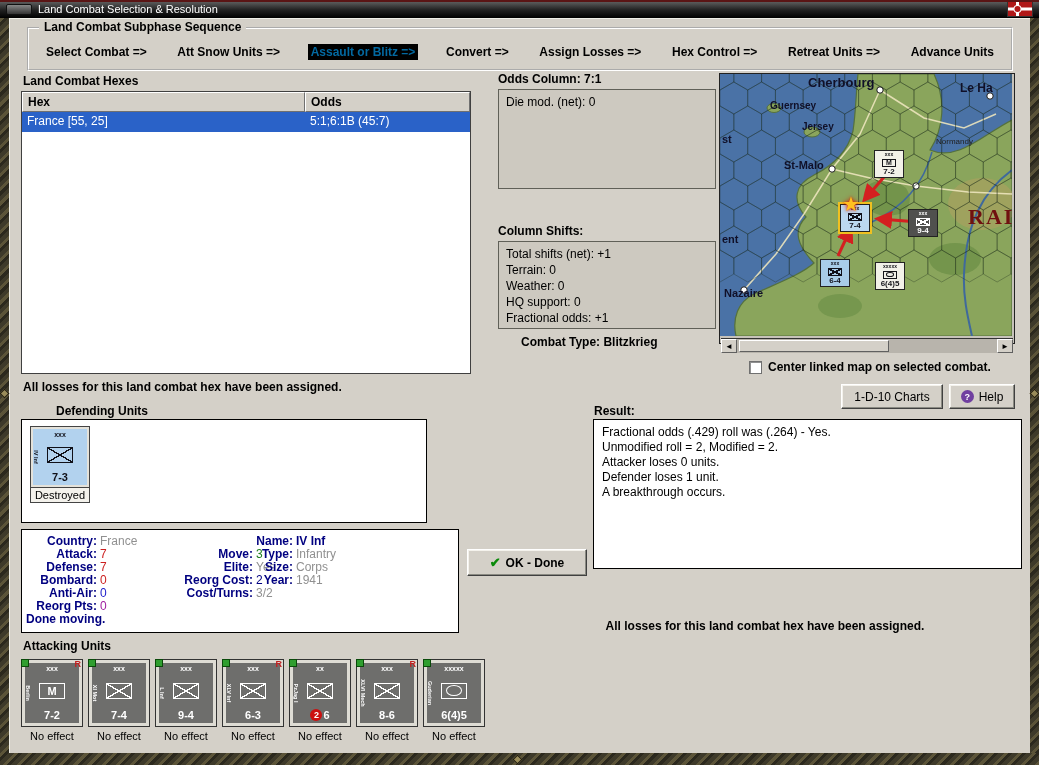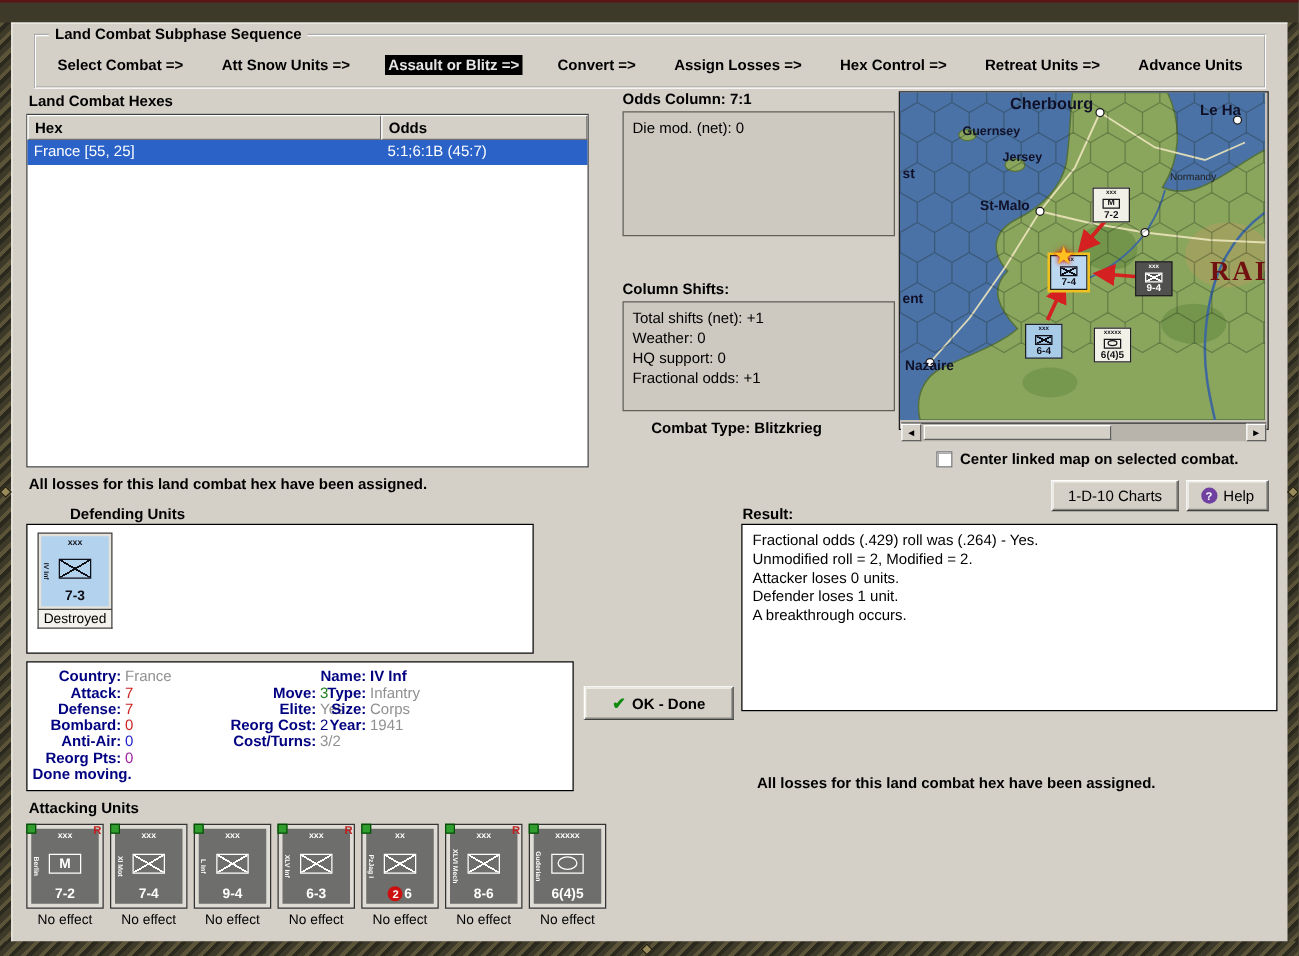--- a/index.html
+++ b/index.html
@@ -27,21 +27,21 @@
            border-top:1px solid #f0efe8;border-left:1px solid #f0efe8;}
 
   .lbl{position:absolute;font-size:12px;font-weight:bold;color:#000;white-space:nowrap;}
 
   
   .groupbox{position:absolute;left:17px;top:8px;width:986px;height:44px;border:2px groove #fff;}
   .gb-title{position:absolute;left:10px;top:-9px;background:#d4d0c8;padding:0 5px;font-weight:bold;font-size:12px;}
   .steps{position:absolute;left:14px;right:14px;top:15px;display:flex;justify-content:space-between;
          align-items:center;font-size:12px;font-weight:bold;}
   .step{white-space:nowrap;padding:1px 3px;}
-  .step.active{background:#000;color:#e5e5e5;}
+  .step.active{background:#000;color:#0369a1;}
 
   
   .hex-table{position:absolute;left:11px;top:72px;width:450px;height:283px;background:#fff;border:1px solid #404040;}
   .thead{display:flex;height:20px;}
   .th{background:#d4d0c8;border-top:1px solid #fff;border-left:1px solid #fff;
       border-right:1px solid #707070;border-bottom:1px solid #707070;
       font-weight:bold;font-size:12px;padding:2px 5px;}
   .col-hex{width:283px;flex:none;} .col-odds{flex:1;}
   .tr{display:flex;height:20px;font-size:12px;color:#000;}
   .tr.selected{background:#2a62c8;color:#fff;}
@@ -156,20 +156,34 @@
   .badge{display:none;width:12px;height:12px;border-radius:50%;background:#cc1010;color:#fff;font-size:9px;
          align-items:center;justify-content:center;flex:none;}
   .badge.show{display:inline-flex;}
   .effect{font-size:11px;margin-top:3px;color:#000;}
 </style>
 </head>
 <body>
 
 <div class="page">
 
+  <div class="titlebar">
+    <span class="tb-icon"></span>
+    <span class="tb-title">Land Combat Selection &amp; Resolution</span>
+    <span class="tb-flag">
+      <svg width="26" height="16" viewBox="0 0 26 16">
+        <rect width="26" height="16" fill="#b01818"></rect>
+        <rect y="6.5" width="26" height="3" fill="#fff"></rect>
+        <rect x="9" width="3" height="16" fill="#fff"></rect>
+        <circle cx="10.5" cy="8" r="4" fill="#fff"></circle>
+        <circle cx="10.5" cy="8" r="3" fill="#b01818"></circle>
+        <rect x="0.5" y="0.5" width="25" height="15" fill="none" stroke="#333"></rect>
+      </svg>
+    </span>
+  </div>
   <div class="frame left"></div>
   <div class="frame right"></div>
   <div class="frame bottom"></div>
   <span class="gem" style="left:1px;top:390px;"></span>
   <span class="gem" style="right:1px;top:390px;"></span>
   <span class="gem" style="left:514px;bottom:2px;"></span>
 
   <div class="content">
 
     <div class="groupbox">
@@ -212,20 +226,21 @@
     <div class="lbl lbl-odds">Odds Column: 7:1</div>
     <div class="panel-box odds-box">
 
     <div>Die mod. (net): 0</div>
       </div>
 
     <div class="lbl lbl-shifts">Column Shifts:</div>
     <div class="panel-box shifts-box">
 
     <div>Total shifts (net): +1</div>
+        <div>Terrain: 0</div>
         <div>Weather: 0</div>
         <div>HQ support: 0</div>
         <div>Fractional odds: +1</div>
       </div>
 
     <div class="lbl lbl-combat-type">Combat Type: Blitzkrieg</div>
 
     <div class="map-outer">
       <div class="map">
         <svg viewBox="0 0 292 262" preserveAspectRatio="none">

